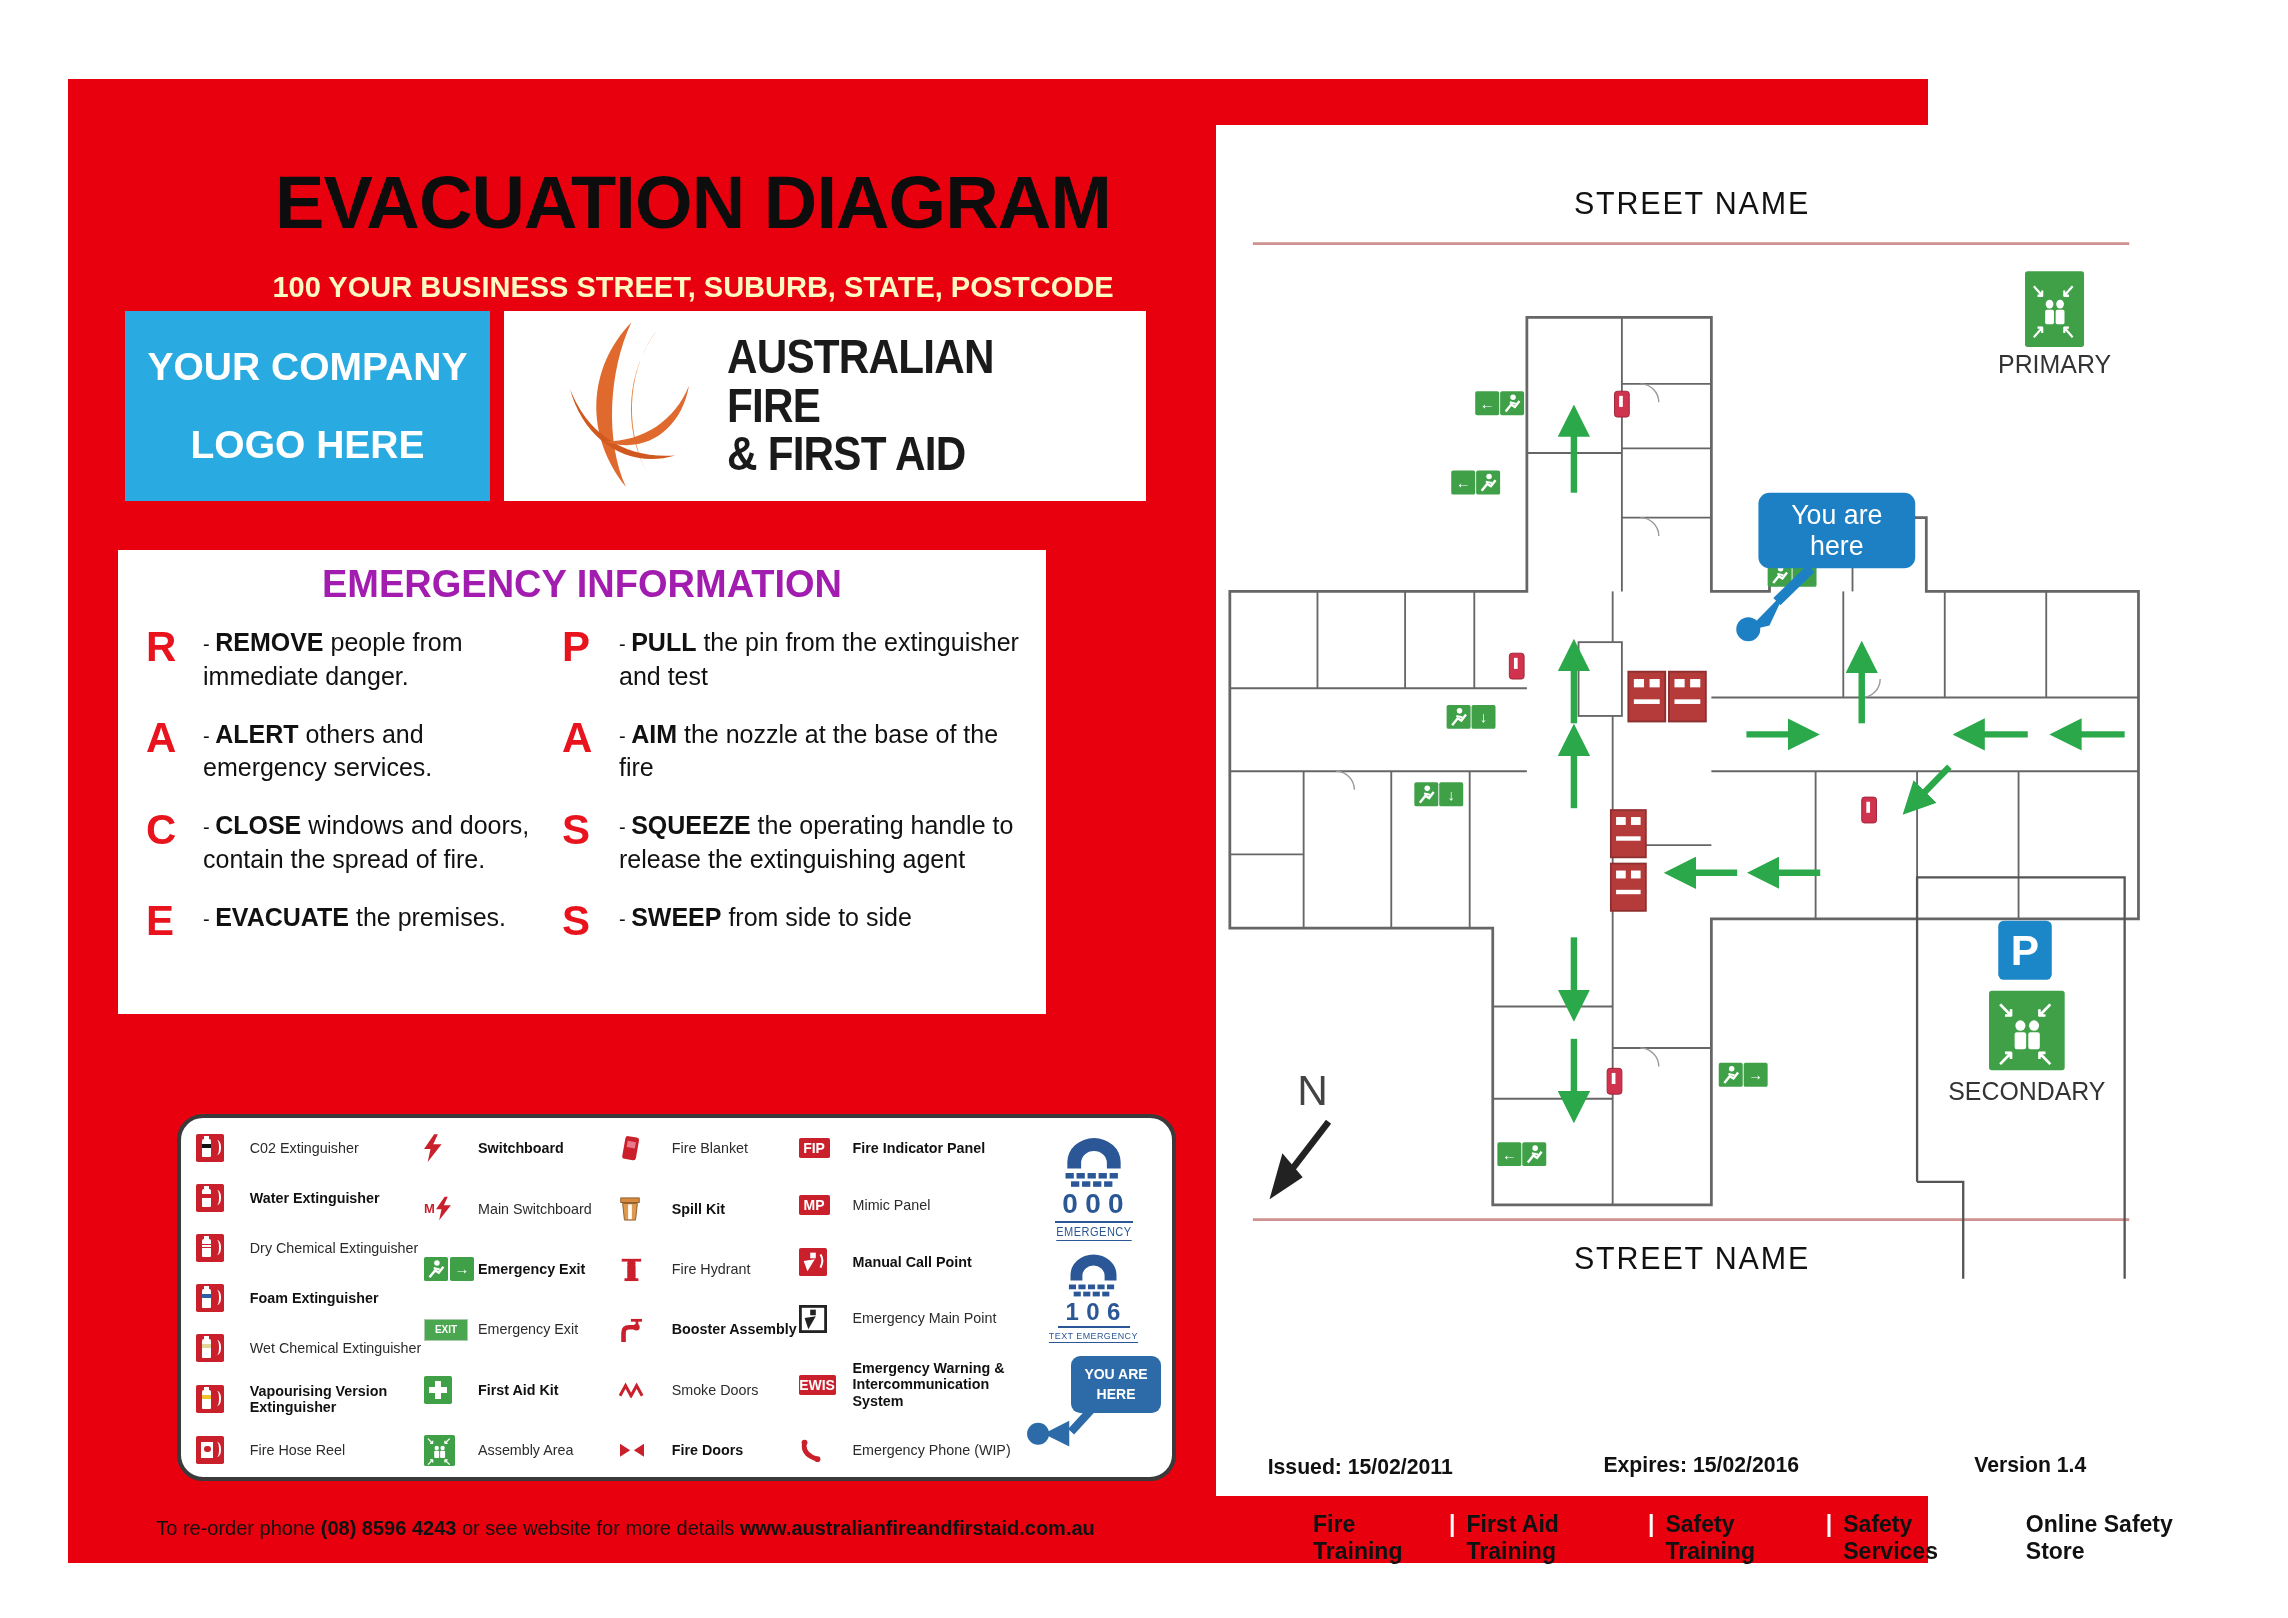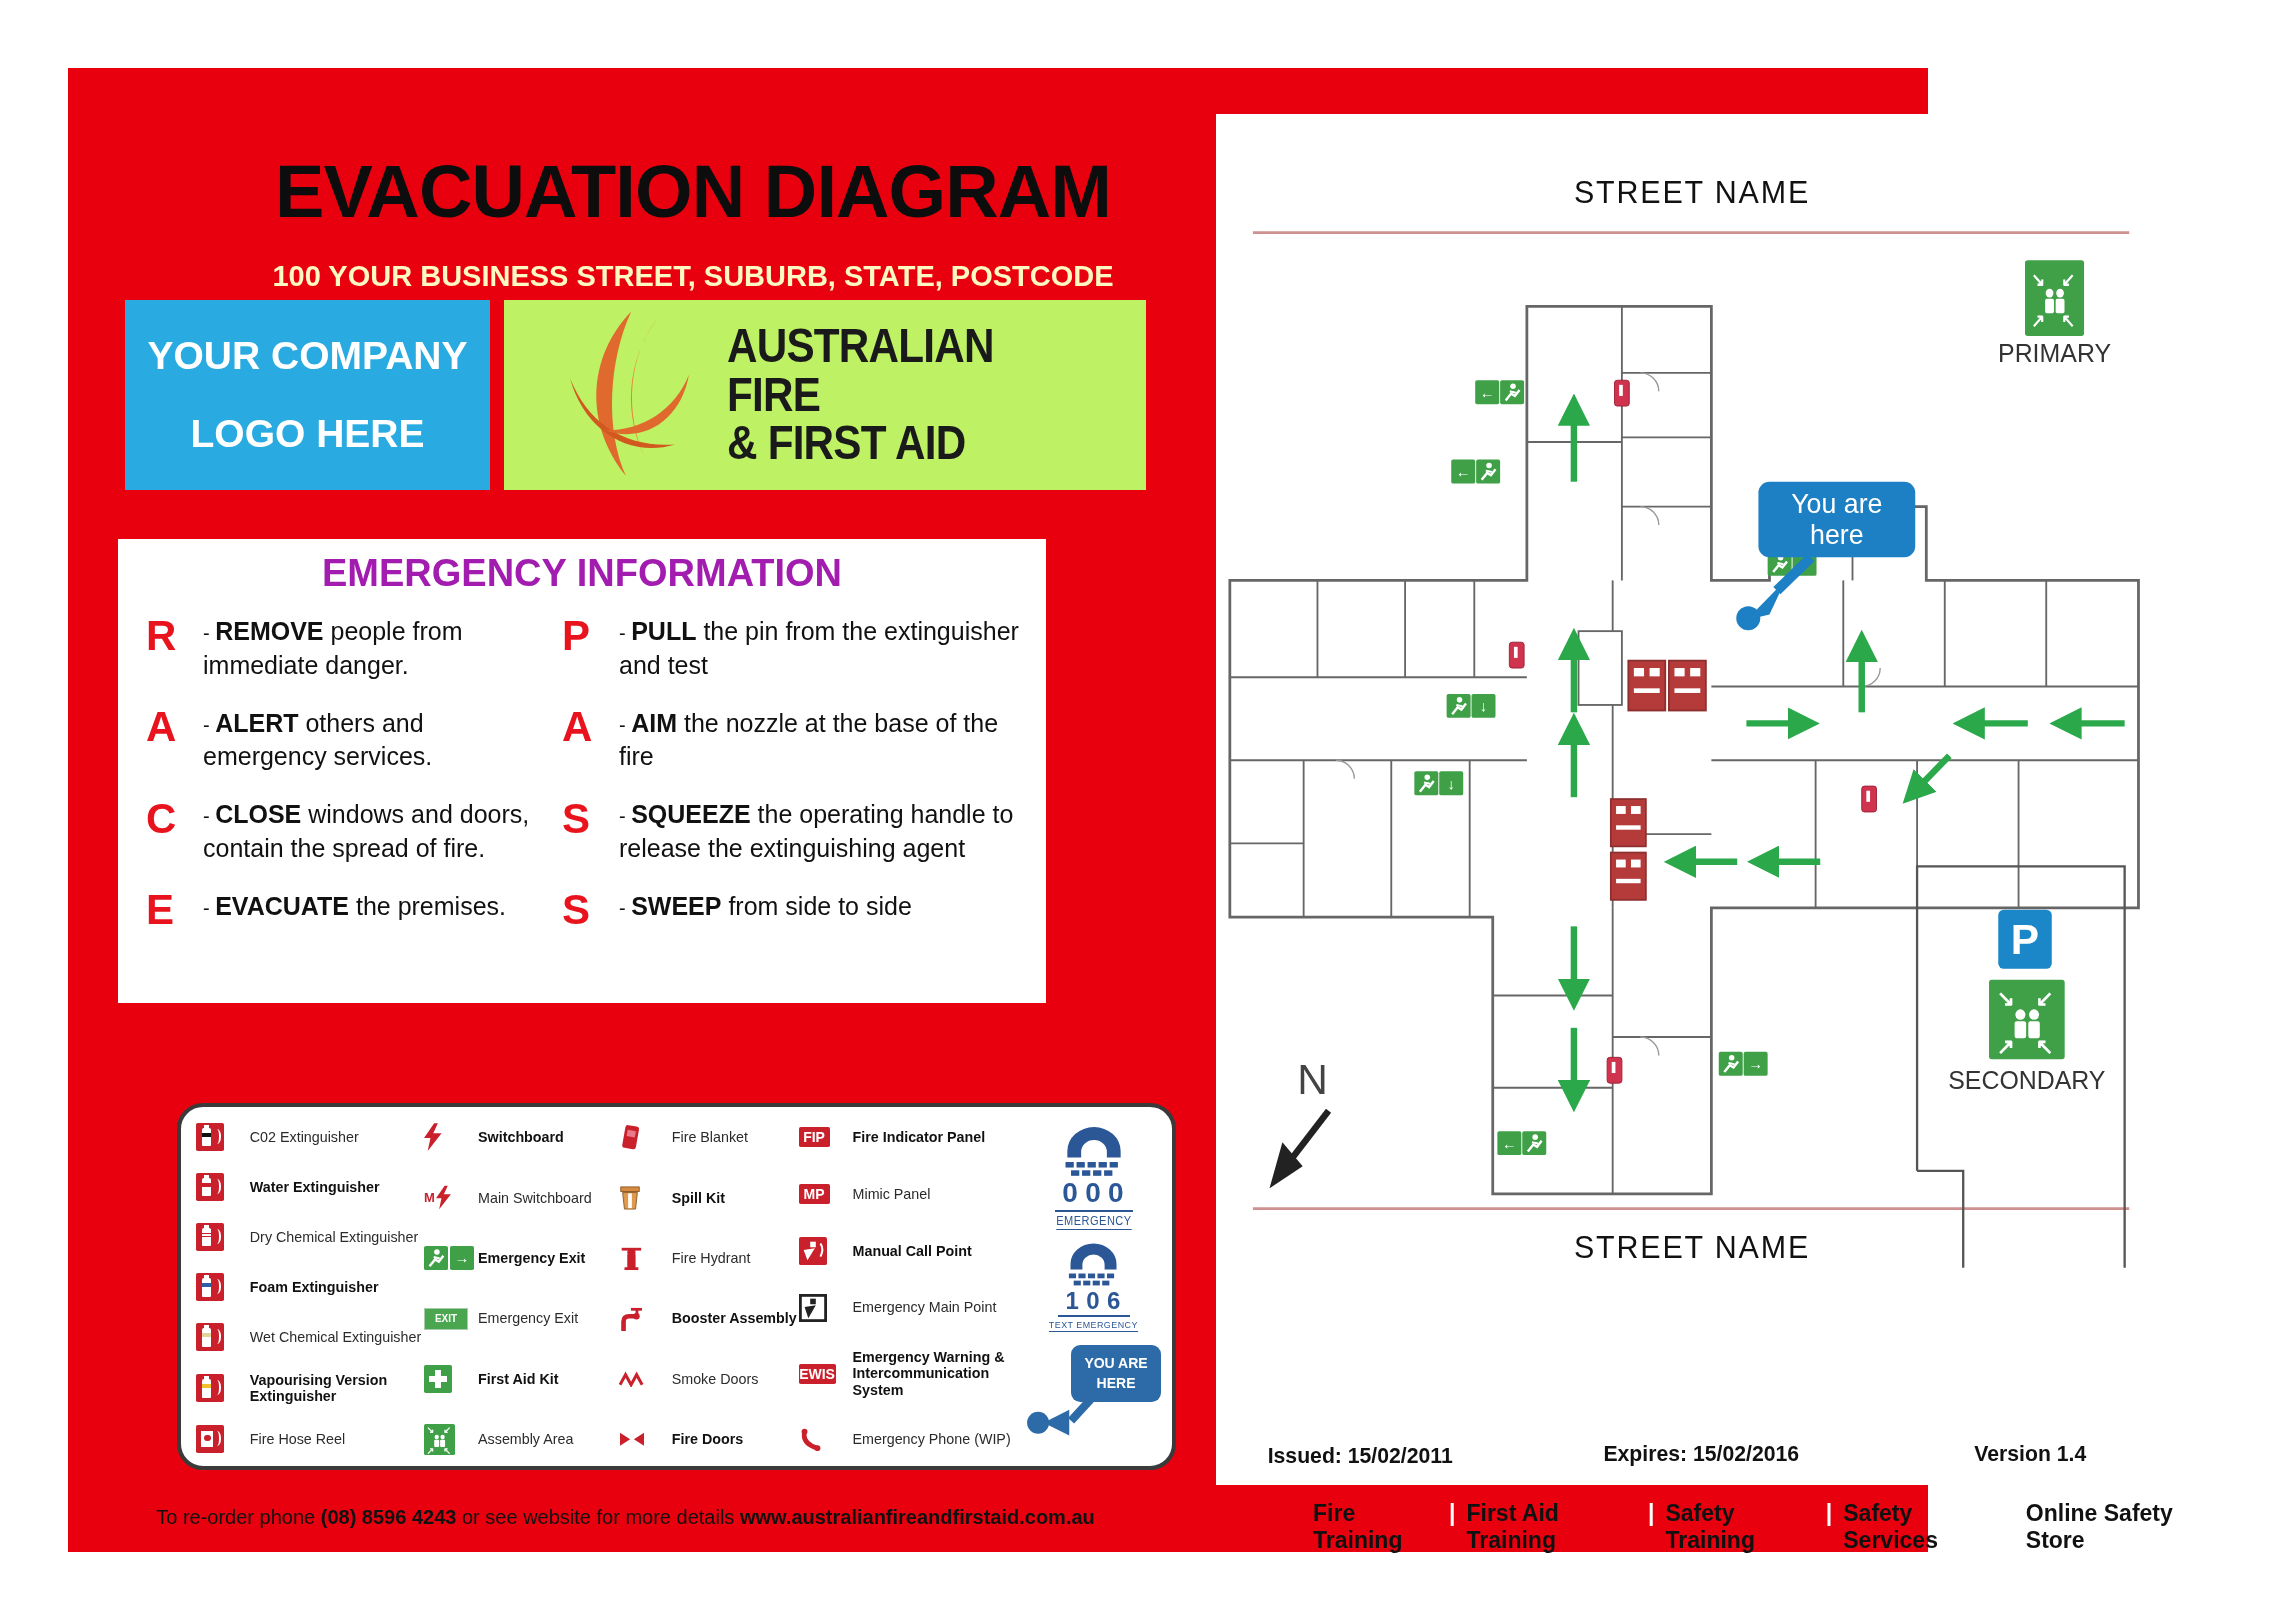--- a/index.html
+++ b/index.html
@@ -1,30 +1,30 @@
 <!DOCTYPE html>
 <html style="font-size:14.8px"><head>
 <meta charset="utf-8">
 <style>
   html,body{margin:0;padding:0;background:#fff;}
   .page{position:relative;width:2289px;height:1619px;background:#ffffff;overflow:hidden;
         font-family:"Liberation Sans", sans-serif;}
-  .poster{position:absolute;left:68px;top:68px;width:1860px;height:1484px;background:#e8000e;}
+  .poster{position:absolute;left:68px;top:79px;width:1860px;height:1484px;background:#e8000e;}
 
   
   .title{position:absolute;left:120px;top:81px;width:1010px;text-align:center;
          font-size:74px;font-weight:bold;color:#0d0d0d;letter-spacing:-0.9px;}
   .address{position:absolute;left:120px;top:192px;width:1010px;text-align:center;
          font-size:29px;font-weight:bold;color:#fef9c3;}
 
   .logo-box{position:absolute;left:57px;top:232px;width:365px;height:190px;background:#29abe2;
             display:flex;flex-direction:column;justify-content:space-around;align-items:center;
             padding:16.6px 0;box-sizing:border-box;}
   .logo-box div{color:#fff;font-size:39px;font-weight:bold;}
-  .brand-box{position:absolute;left:436px;top:232px;width:642px;height:190px;background:#bef264;
+  .brand-box{position:absolute;left:436px;top:232px;width:642px;height:190px;background:#ffffff;
              display:flex;align-items:center;}
   .brand-swirl{margin-left:31px;flex:0 0 auto;}
   .brand-text{margin-left:16.6px;color:#1a1a1a;font-weight:bold;line-height:1.02;
               transform:scaleX(0.88);transform-origin:left center;}
   .brand-text div{font-size:48px;letter-spacing:-0.9px;}
 
   
   .em-panel{position:absolute;left:50px;top:471px;width:928px;height:464px;background:#fff;}
   .em-title{text-align:center;font-size:38px;font-weight:bold;color:#a21caf;margin-top:13px;}
   .em-cols{display:flex;margin-top:20px;}

